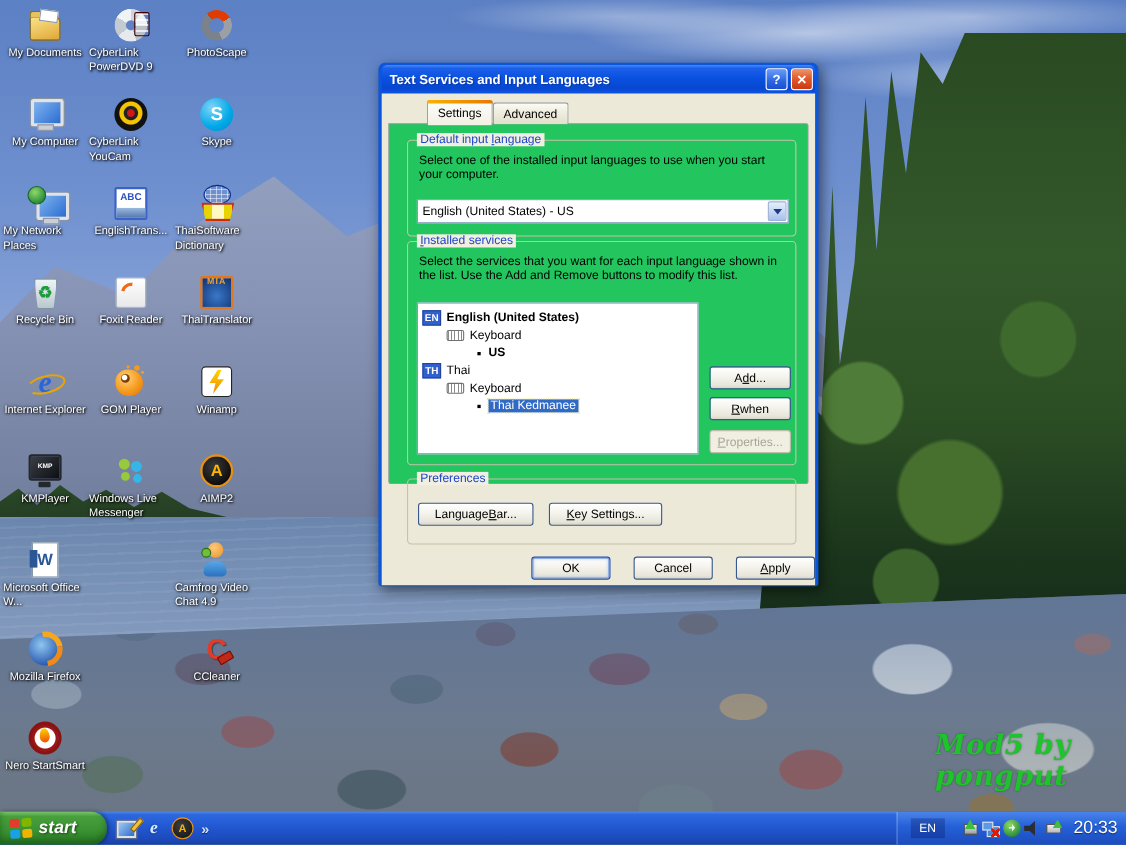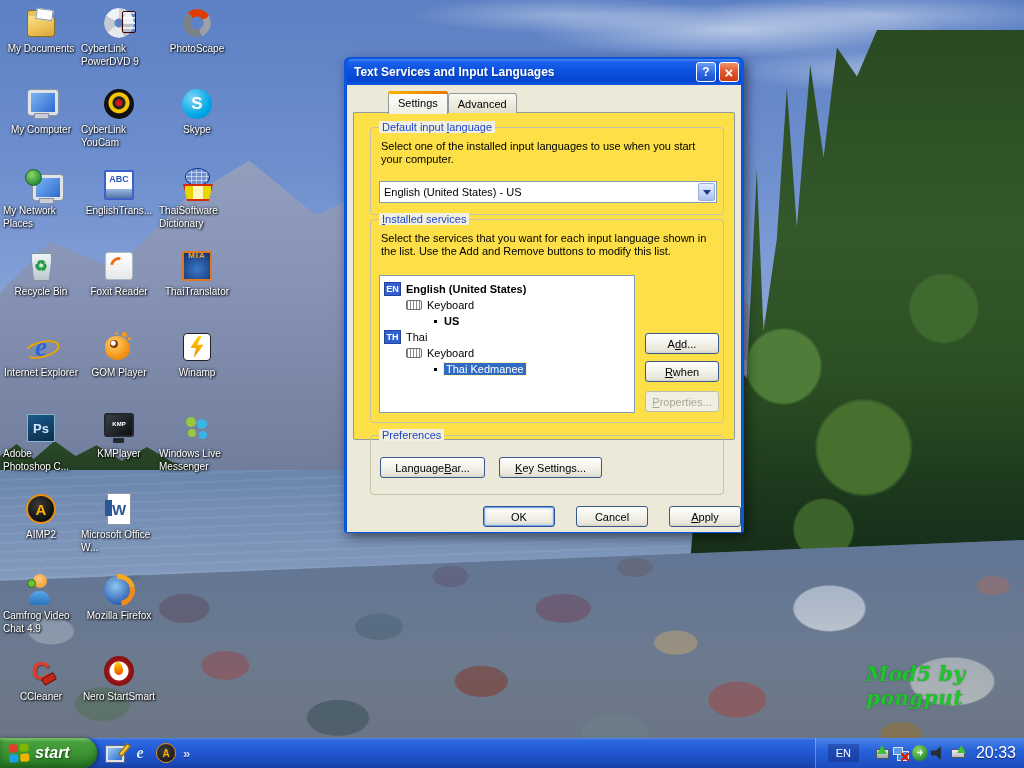--- a/index.html
+++ b/index.html
@@ -55,21 +55,21 @@
       radial-gradient(ellipse 30px 18px at 44% 16%, #6a5a62 0 58%, transparent 62%),
       radial-gradient(ellipse 34px 18px at 12% 14%, #5f6e76 0 58%, transparent 62%),
       radial-gradient(ellipse 30px 16px at 62% 12%, #70625a 0 58%, transparent 62%),
       radial-gradient(ellipse 28px 16px at 97% 20%, #a8705a 0 58%, transparent 62%),
       linear-gradient(180deg,#6e7884 0%,#727c88 50%,#6a7480 100%);}
   .tint{left:0;top:540px;width:1024px;height:228px;
     clip-path:polygon(0 18%,100% 0,100% 100%,0 100%);
     background:linear-gradient(180deg, rgba(86,115,165,.55) 0%, rgba(86,115,165,.3) 40%, rgba(86,115,165,.12) 70%, rgba(86,115,165,.05) 100%);}
   .watermark{left:850px;top:662px;z-index:8;color:#1fc32b;
     font-family:"DejaVu Serif", serif;font-style:italic;font-weight:bold;
-    font-size:20px;letter-spacing:.5px;text-shadow:0 0 2px rgba(0,50,0,.45);margin-left:16px;}
+    font-size:25px;letter-spacing:.5px;text-shadow:0 0 2px rgba(0,50,0,.45);}
   
   .icons{position:absolute;left:2px;top:6px;width:236px;z-index:5;
     display:grid;grid-template-columns:repeat(3,78px);grid-auto-rows:81px;}
   .cell{display:flex;flex-direction:column;align-items:center;cursor:default;}
   .lbl{color:#fff;font-size:10px;line-height:13px;max-width:76px;
     text-shadow:1px 1px 2px #000, 0 0 3px rgba(0,0,0,.85);}
   .ic{width:34px;height:34px;position:relative;margin-bottom:2px;}
   .ii{position:absolute;}
   .gly{position:absolute;inset:0;display:flex;align-items:center;justify-content:center;}
   
@@ -195,21 +195,21 @@
   .tb-help{background:linear-gradient(#6a9cf8,#2b66e0 60%,#1c4fd0);font-size:12px;}
   .tb-close{background:linear-gradient(#f0946a,#e25b2d 45%,#c93a10);font-size:15px;line-height:1;}
   .dlgbody{position:relative;height:447px;background:#ece9d8;font-size:11px;color:#000;}
   .tabs{position:absolute;top:6px;left:6px;display:flex;z-index:3;margin-left:35px;}
   .tab{height:19px;margin-top:2px;padding:0 9px;display:flex;align-items:center;font-size:11px;cursor:pointer;
     background:linear-gradient(#fcfbf6,#f0eee0 40%,#e2dfcd);border:1px solid #919b9c;border-bottom:none;
     border-radius:3px 3px 0 0;position:relative;}
   .tab.active{height:22px;margin-top:0;z-index:4;background:linear-gradient(#fdfdfb,#f2f0e4);}
   .tab.active::before{content:"";position:absolute;top:-1px;left:-1px;right:-1px;height:3px;
     background:linear-gradient(90deg,#f8b400,#e87800);border-radius:3px 3px 0 0;}
-  .page{position:absolute;top:27px;left:6px;right:6px;height:328px;background:#fde047;
+  .page{position:absolute;top:27px;left:6px;right:6px;height:328px;background:#22c55e;
     border:1px solid #919b9c;border-radius:0 2px 2px 2px;box-sizing:border-box;}
   .group{position:absolute;left:16px;width:354px;border:1px solid #c5c2aa;border-radius:4px;box-sizing:border-box;}
   .gcap{position:absolute;top:-7px;left:8px;background:#f1efe2;padding:0 3px;color:#1d46c8;font-size:11px;}
   .g-default{top:14px;height:88px;}
   .g-services{top:106px;height:204px;}
   .g-prefs{top:322px;height:60px;}
   .gtext{position:absolute;left:10px;top:12px;right:6px;line-height:13px;}
   .combo{position:absolute;left:8px;top:53px;width:338px;height:22px;background:#fff;
     border:1px solid #7f9db9;box-sizing:border-box;display:flex;align-items:center;padding-left:4px;cursor:pointer;}
   .combo-arrow{position:absolute;right:1px;top:1px;bottom:1px;width:17px;
@@ -396,27 +396,20 @@
     <span class="lbl">GOM Player</span>
   </div>
   <div class="cell">
     <span class="ic">
         <i class="ii i-winamp"></i>
       </span>
     <span class="lbl">Winamp</span>
   </div>
   <div class="cell">
     <span class="ic">
-        <i class="ii i-ps"></i>
-        <span class="gly g-ps">Ps</span>
-      </span>
-    <span class="lbl">Adobe Photoshop C...</span>
-  </div>
-  <div class="cell">
-    <span class="ic">
         <i class="ii i-kmp"></i>
         <i class="ii i-kmpstand"></i>
         <span class="gly g-kmp">KMP</span>
       </span>
     <span class="lbl">KMPlayer</span>
   </div>
   <div class="cell">
     <span class="ic">
         <i class="ii i-wlm"></i>
       </span>

